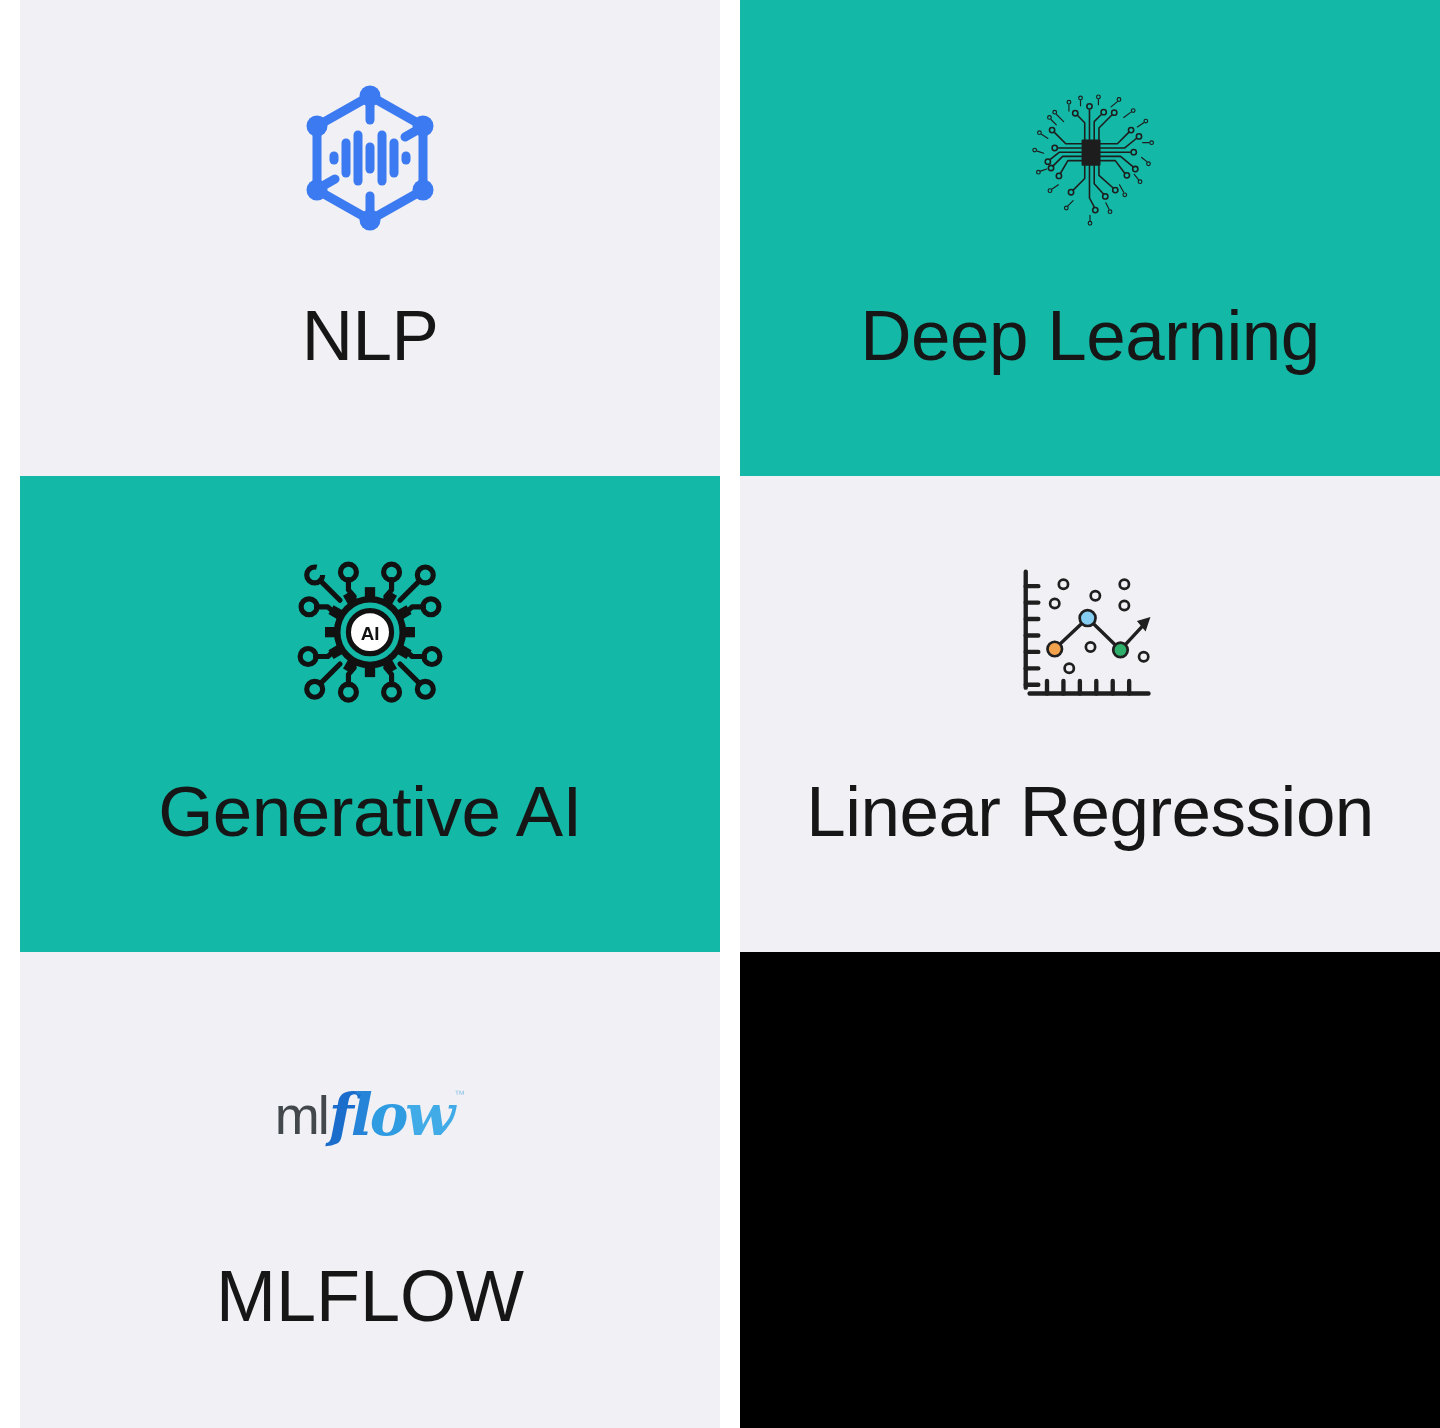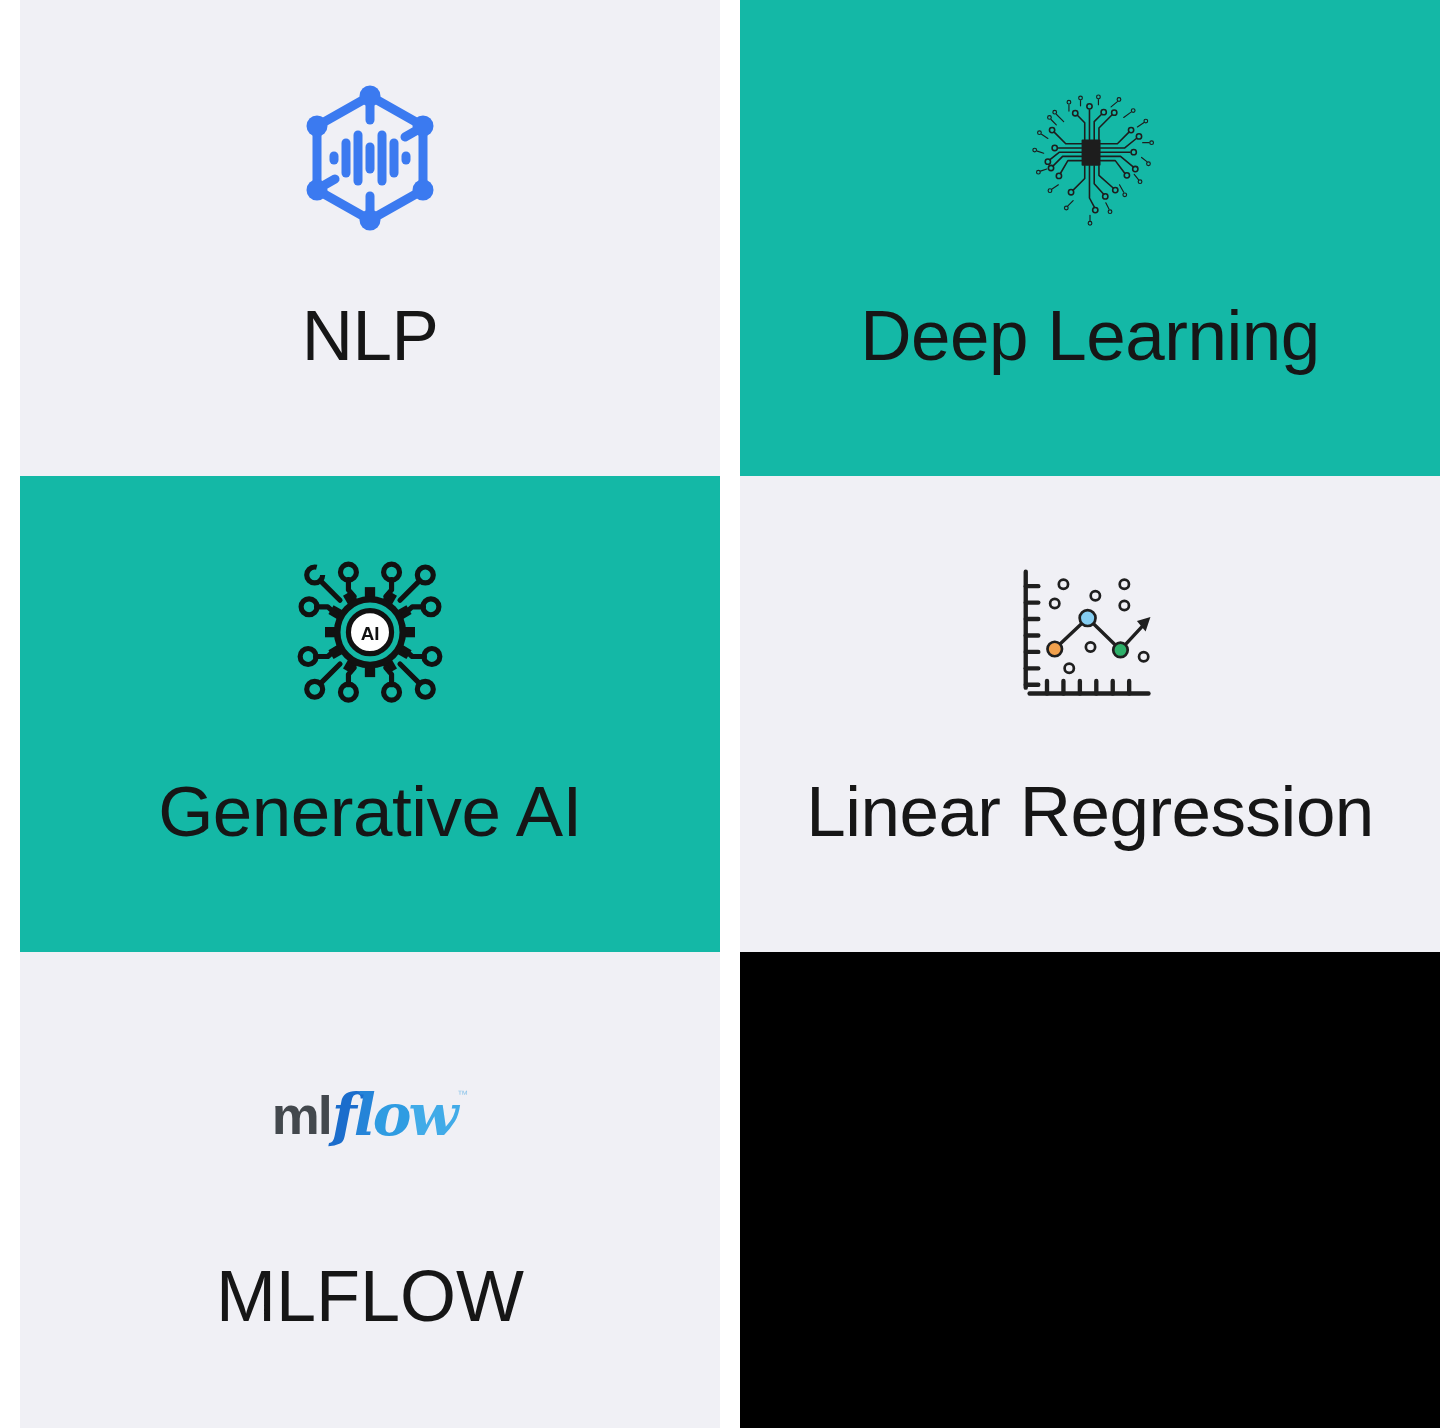--- a/index.html
+++ b/index.html
@@ -27,21 +27,21 @@
     white-space:nowrap;
   }
   .label-small { top:308px; font-size:72px; letter-spacing:0; }
   
   .mlflow-logo {
     position:absolute; top:118px; left:0; width:100%; height:90px;
     display:flex; align-items:center; justify-content:center;
   }
   .mlflow-logo .ml {
     font-family:"Liberation Sans", sans-serif;
-    font-weight:700; font-size:54px; letter-spacing:-2px;
+    font-weight:400; font-size:54px; letter-spacing:-2px;
     color:#43484d;
   }
   .mlflow-logo .flow {
     font-family:"DejaVu Serif", serif;
     font-style:italic; font-weight:700; font-size:58px;
     letter-spacing:-3px; margin-left:1px;text-align:center;
   }
   .mlflow-logo .f1 { color:#1b6dcc; }
   .mlflow-logo .f2 { color:#2584d8; }
   .mlflow-logo .f3 { color:#2f9ce2; }

